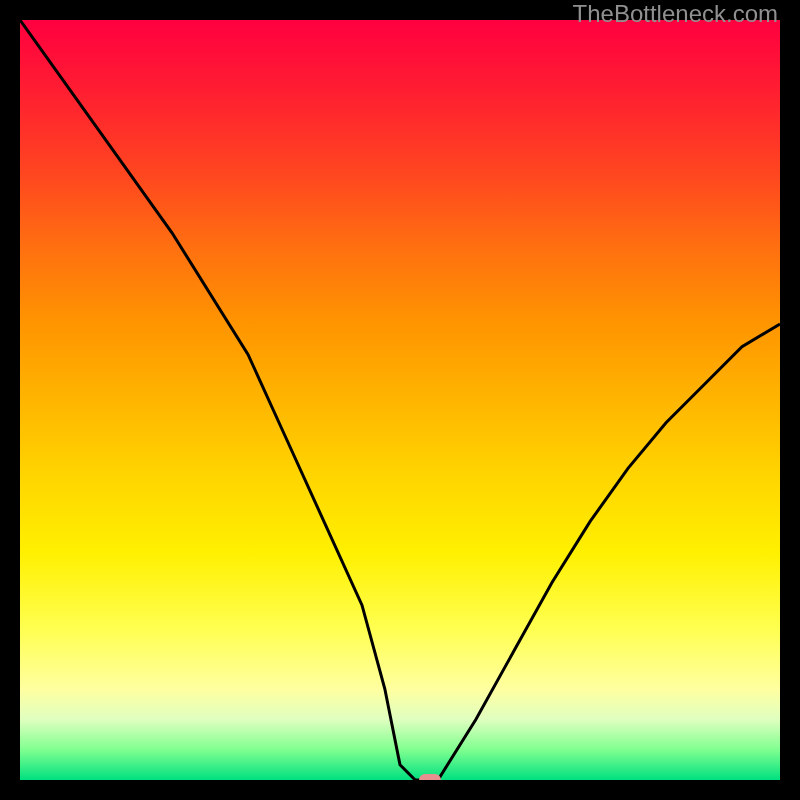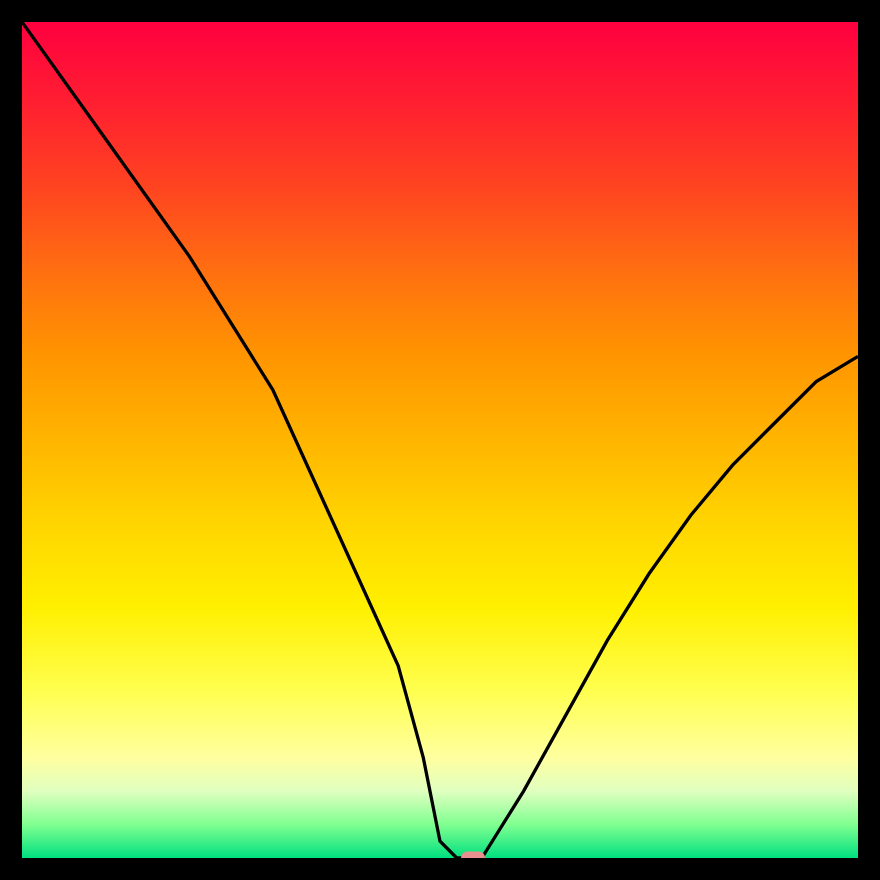--- a/index.html
+++ b/index.html
@@ -78,20 +78,21 @@
     background: #e89090;
     border-radius: 6px;
     transform: translate(-50%, -50%);
   }
 </style>
 </head>
 <body>
 
 <div class="container">
 
+  <div class="watermark">TheBottleneck.com</div>
 
   <div class="axis-left"></div>
 
   <div class="plot-area">
     <svg class="curve" viewBox="0 0 760 760" preserveAspectRatio="none">
       <path id="curve-path" fill="none" stroke="#000000" stroke-width="3" d="M0.0 0.0 L76.0 106.4 L152.0 212.8 L228.0 334.4 L266.0 418.0 L304.0 501.6 L342.0 585.2 L364.8 668.8 L380.0 744.8 L395.2 760.0 L418.0 760.0 L456.0 699.2 L494.0 630.8 L532.0 562.4 L570.0 501.6 L608.0 448.4 L646.0 402.8 L684.0 364.8 L722.0 326.8 L760.0 304.0"></path>
     </svg>
     <div class="marker" id="marker" style="left: 410.4px; top: 760px; background: rgb(232, 144, 144);"></div>
   </div>
 

